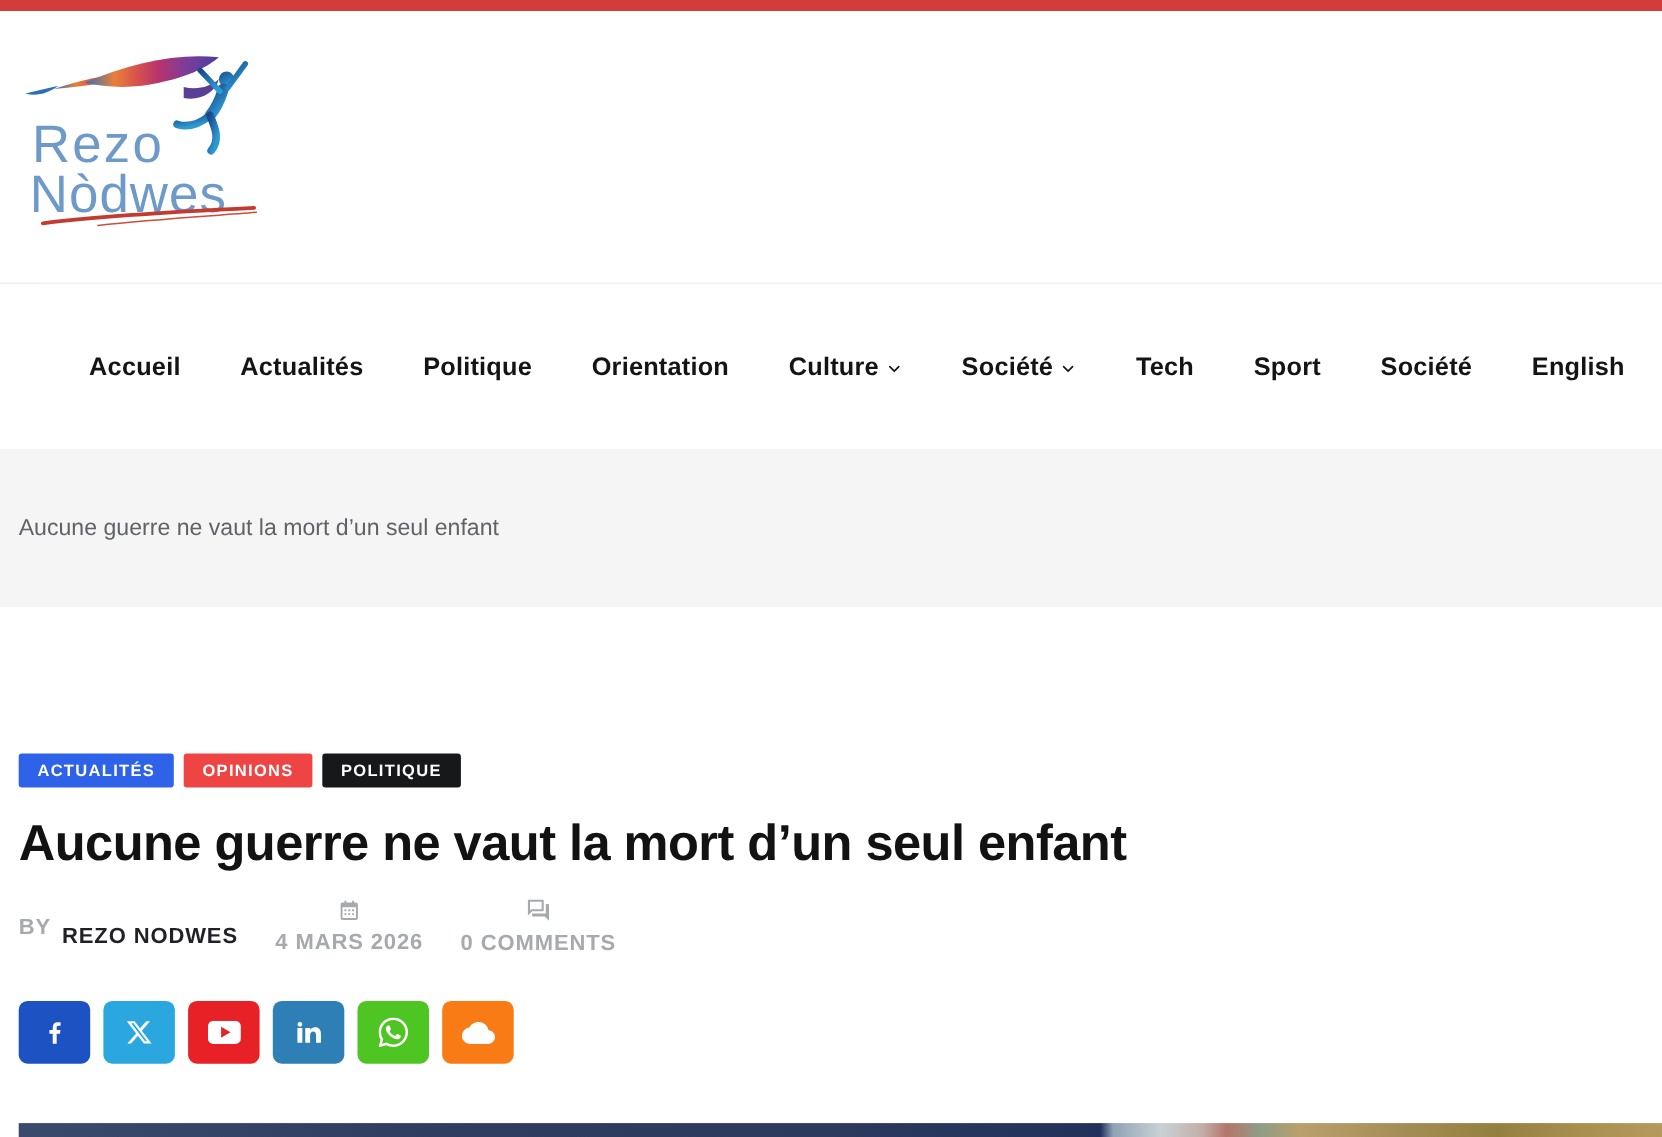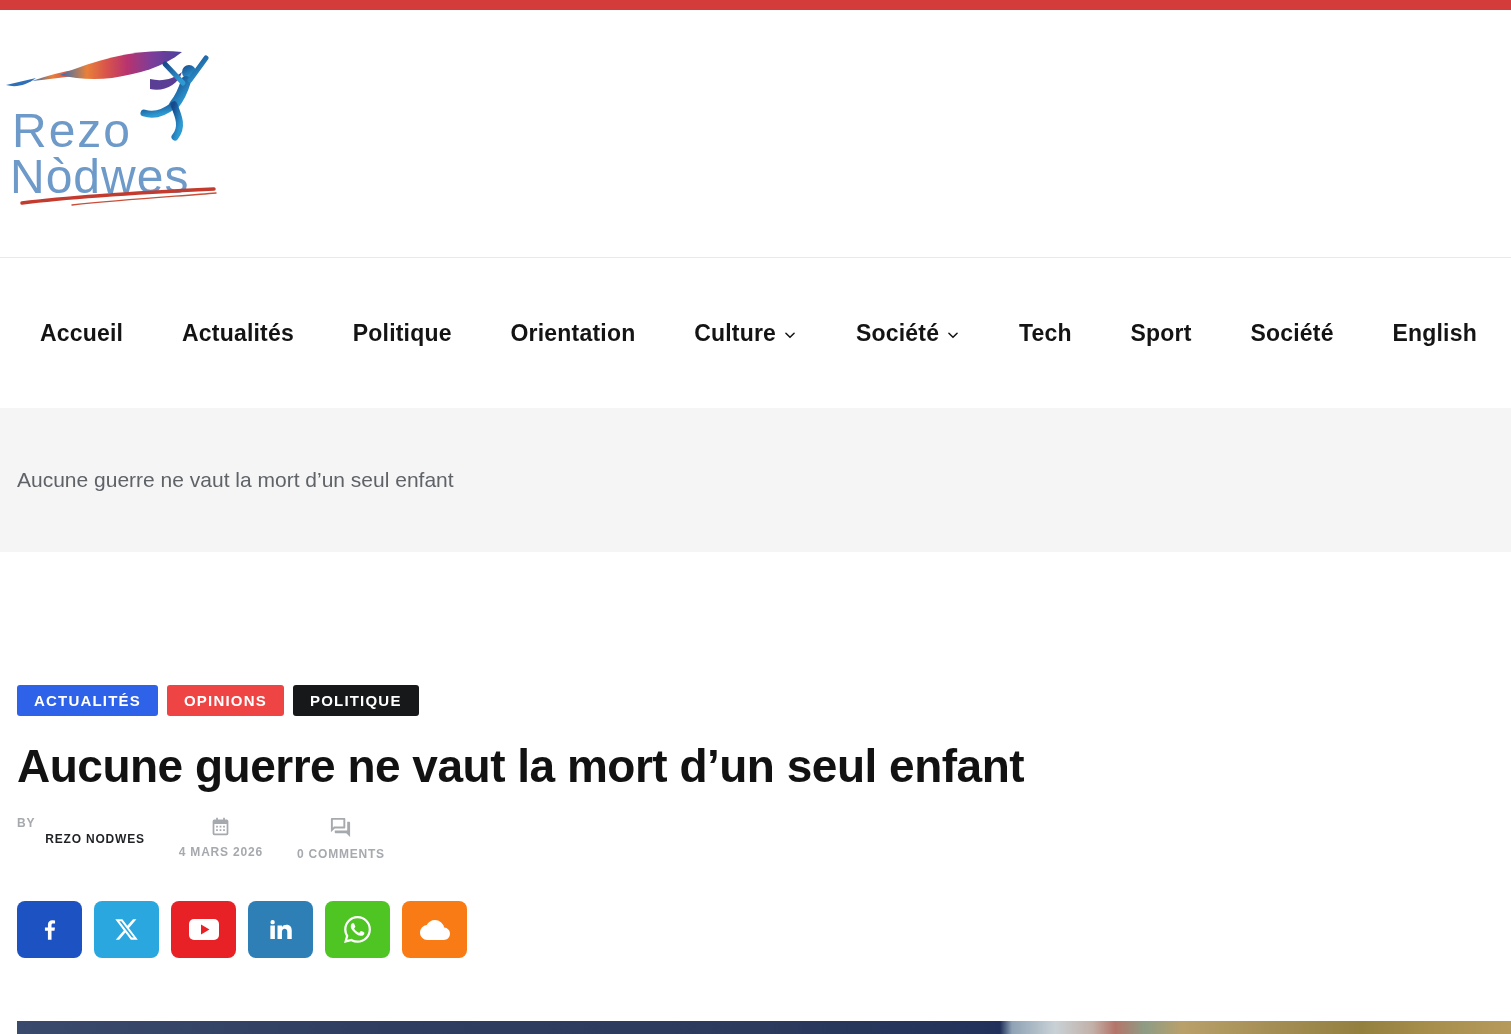--- a/index.html
+++ b/index.html
@@ -2,46 +2,46 @@
 <html><head>
 <meta charset="utf-8">
 <style>
   * { margin:0; padding:0; box-sizing:border-box; }
   html,body { width:1511px; height:1034px; overflow:hidden; background:#fff;
     font-family:"Liberation Sans", sans-serif; }
   .page { position:relative; width:1511px; height:1034px; background:#fff; }
 
   .topbar { height:10px; width:100%; }
 
-  .header { height:247px; background:#fff; padding:33px 0 0 2px; }
+  .header { height:247px; background:#fff; padding:33px 0 0 19px; }
   .logo { display:block; width:225px; height:168px; cursor:pointer; }
 
   .header-divider { height:1px; background:#e9e9e9; width:100%; }
 
   .nav { height:150px; display:flex; align-items:center; justify-content:space-between;
-    padding:0 34px 0 40px; background:#fff; }
+    padding:0 34px 0 40px; background:#fff;margin-left:41px; }
   .nav a { display:flex; align-items:center; gap:7px; text-decoration:none;
     color:#141414; font-size:23px; font-weight:600; letter-spacing:0.2px; cursor:pointer; }
   .chev { width:14px; height:14px; margin-top:3px; }
 
   .breadcrumb-bar { height:144px; background:#f5f5f6; display:flex; align-items:center;
     padding-left:17px; }
   .breadcrumb-bar span { color:#5f6368; font-size:21px; font-weight:400; }
 
   .content { padding-left:17px; }
 
   .tags { display:flex; gap:9px; margin-top:133px; }
   .tag { color:#fff; font-size:15px; font-weight:700; letter-spacing:1.2px;
     padding:8px 17px; border-radius:3px; cursor:pointer; line-height:1; }
 
   .title { margin-top:23px; font-size:46px; font-weight:800; color:#121212;
     letter-spacing:-0.5px; line-height:1.2; max-width:1300px; }
 
-  .byline { margin-top:22px; display:flex; align-items:flex-start; gap:10px;
-    font-size:12px; font-weight:700; letter-spacing:0.8px; color:#a6a9ad; }
+  .byline { margin-top:22px; display:flex; align-items:center; gap:10px;
+    font-size:20px; font-weight:700; letter-spacing:0.8px; color:#a6a9ad; }
   .byline .author { color:#1f2125; cursor:pointer;margin-top:16px; }
   .byline .sep { width:14px; }
   .byline svg { display:block; }
   .byline .grp { display:flex; align-items:center; gap:8px;flex-direction:column; }
 
   .share { margin-top:40px; display:flex; gap:12px; }
   .share-btn { width:65px; height:57px; border-radius:8px; display:flex;
     align-items:center; justify-content:center; cursor:pointer; border:none; }
   .share-btn svg { display:block; }
 

